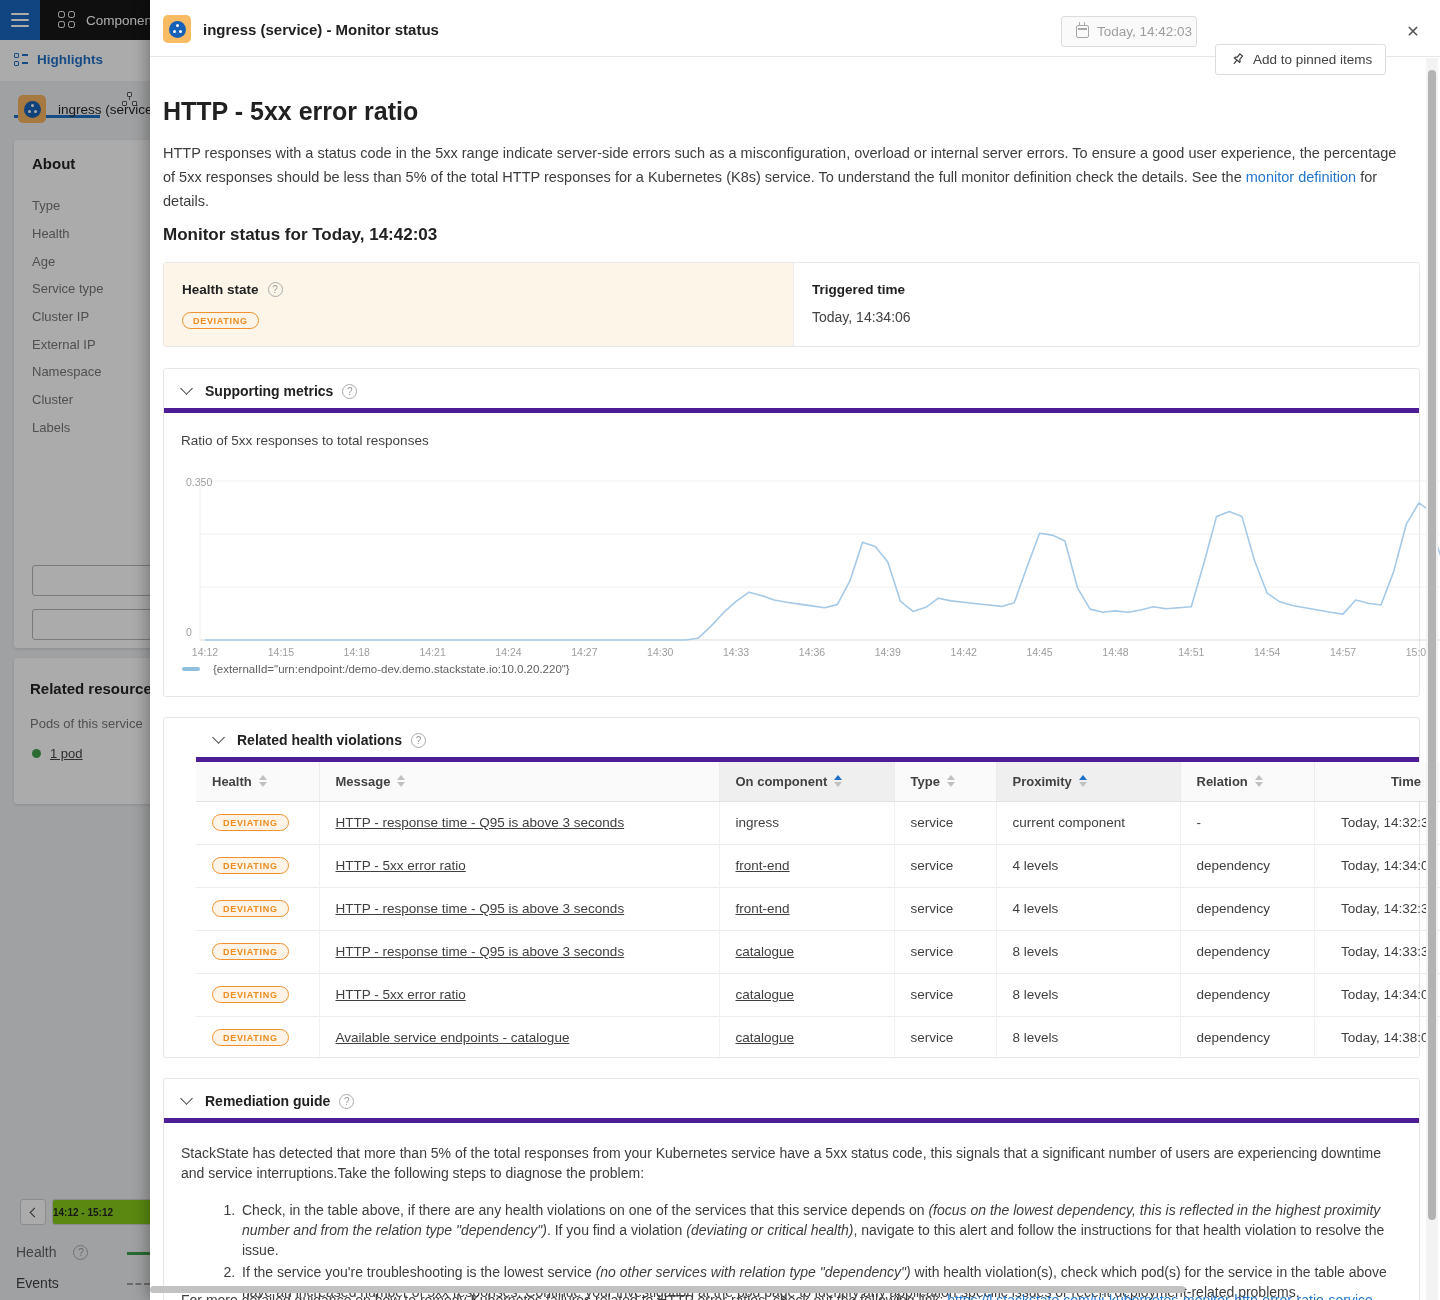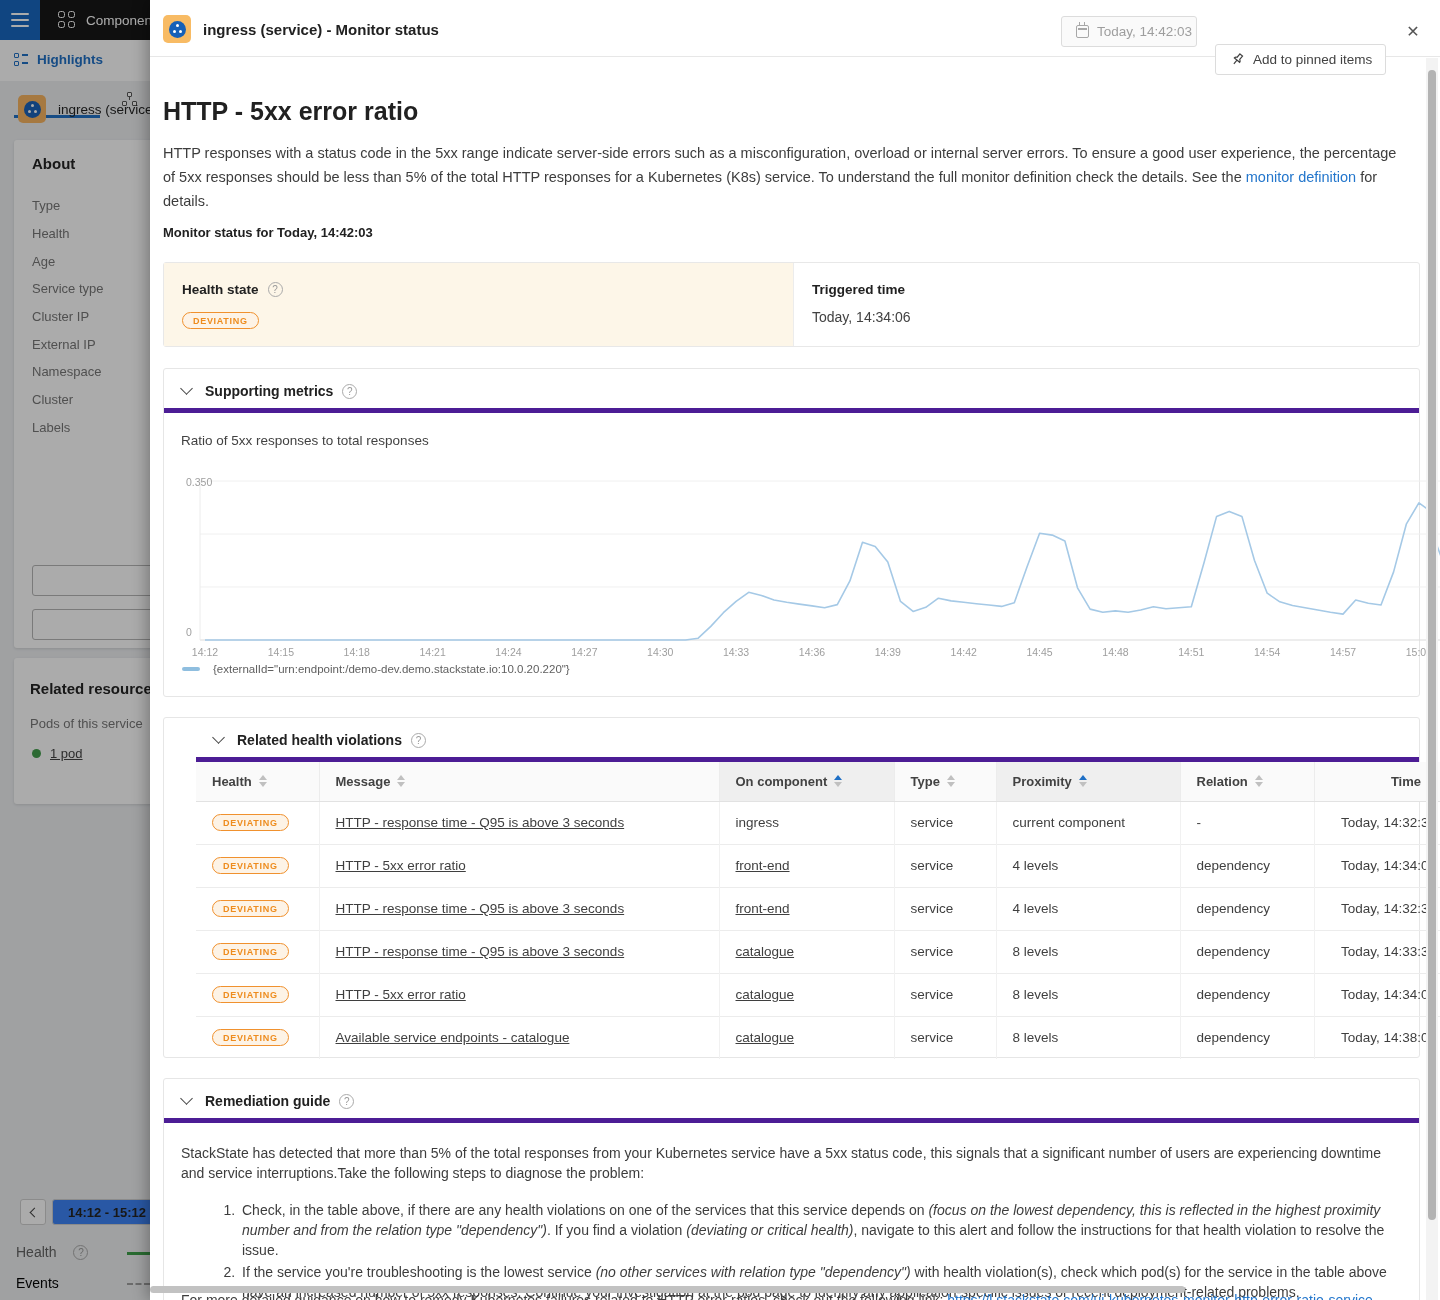--- a/index.html
+++ b/index.html
@@ -46,23 +46,23 @@
   .card-related { left:14px; top:658px; width:220px; height:146px; }
   .rel-title { position:absolute; left:16px; top:22px; font-size:15px; font-weight:700; color:#212121; white-space:nowrap; }
   .rel-sub { position:absolute; left:16px; top:58px; font-size:13px; color:#757575; white-space:nowrap; }
   .pod-row { position:absolute; left:18px; top:88px; display:flex; align-items:center; gap:9px; }
   .green-dot { width:9px; height:9px; border-radius:50%; background:#3f9d49; }
   .pod-link { font-size:13px; color:#424242; text-decoration:underline; cursor:pointer; }
   .back-btn { position:absolute; left:20px; top:1199px; width:26px; height:26px; border:1px solid #cfcfcf; border-radius:3px;
               background:#fff; display:flex; align-items:center; justify-content:center; cursor:pointer; }
   .back-btn i { width:7px; height:7px; border-left:1.8px solid #424242; border-bottom:1.8px solid #424242; transform:rotate(45deg); margin-left:2px; }
   .range-box { position:absolute; left:52px; top:1199px; width:130px; height:26px; border:1px solid #cfcfcf; border-radius:3px;
-               background:#3b82f6; display:flex; align-items:center; padding-left:15px; font-size:13px; font-weight:600; color:#212121; cursor:pointer; white-space:nowrap; }
+               background:#84cc16; display:flex; align-items:center; padding-left:0; font-size:10px; font-weight:600; color:#212121; cursor:pointer; white-space:nowrap; }
   .tb-health { position:absolute; left:16px; top:1244px; display:flex; align-items:center; gap:8px; font-size:14px; color:#616161; }
-  .tb-events { position:absolute; left:16px; top:1275px; font-size:14px; color:#000000; }
+  .tb-events { position:absolute; left:16px; top:1275px; font-size:14px; color:#404040; }
   .mini-line-green { position:absolute; left:127px; top:1252px; width:23px; height:3px; background:#3b9e47; }
   .mini-line-dash { position:absolute; left:127px; top:1283px; width:23px; border-top:2px dashed #9e9e9e; }
 
   
   .overlay { position:absolute; inset:0; background:rgba(10,10,10,0.34); z-index:5; }
 
   
   .modal { position:absolute; left:150px; top:0; width:1290px; height:1300px; background:#fff; z-index:10;
            box-shadow:-3px 0 14px rgba(0,0,0,.3); overflow:hidden; }
   .m-header { position:absolute; left:0; top:0; width:100%; height:57px; border-bottom:1px solid #e7e7e7; background:#fff; }
@@ -76,21 +76,21 @@
              display:flex; align-items:center; justify-content:center; cursor:pointer; }
   .cal-icon { width:13px; height:13px; border:1.5px solid #a7a7a7; border-radius:2px; position:relative; flex:0 0 auto; }
   .cal-icon:before { content:""; position:absolute; left:1px; right:1px; top:2px; height:1.5px; background:#a7a7a7; }
   .cal-icon:after { content:""; position:absolute; top:-4px; left:1.5px; width:1.5px; height:3px; background:#a7a7a7; box-shadow:5px 0 0 #a7a7a7; }
   .pin-icon { width:15px; height:15px; flex:0 0 auto; }
   .pin-icon path, .pin-icon line { stroke:#424242; stroke-width:1.3; fill:none; }
 
   .h1 { position:absolute; left:13px; top:97px; font-size:25px; font-weight:600; color:#212121; }
   .desc { position:absolute; left:13px; top:141px; width:1246px; font-size:14.5px; line-height:24px; color:#3d3d3d; }
   .link { color:#2376cc; cursor:pointer; text-decoration:none; }
-  .h2 { position:absolute; left:13px; top:225px; font-size:13px; font-weight:700; color:#212121; }
+  .h2 { position:absolute; left:13px; top:225px; font-size:17px; font-weight:700; color:#212121; }
 
   .status-box { position:absolute; left:13px; top:262px; width:1257px; height:85px; border:1px solid #e8e8e8; border-radius:3px; display:flex; }
   .status-cell { position:relative; height:100%; }
   .status-health { width:630px; background:#fdf6e8; border-right:1px solid #ececec; }
   .status-trig { flex:1; }
   .cell-label { position:absolute; left:18px; top:19px; font-size:13.5px; font-weight:700; color:#212121; display:flex; align-items:center; }
   .cell-value { position:absolute; left:18px; top:46px; font-size:14px; color:#424242; }
   .badge-pos { position:absolute; left:18px; top:47px; }
 
   .badge { display:inline-block; font-size:9px; font-weight:700; letter-spacing:.7px; color:#ee8c1e;

